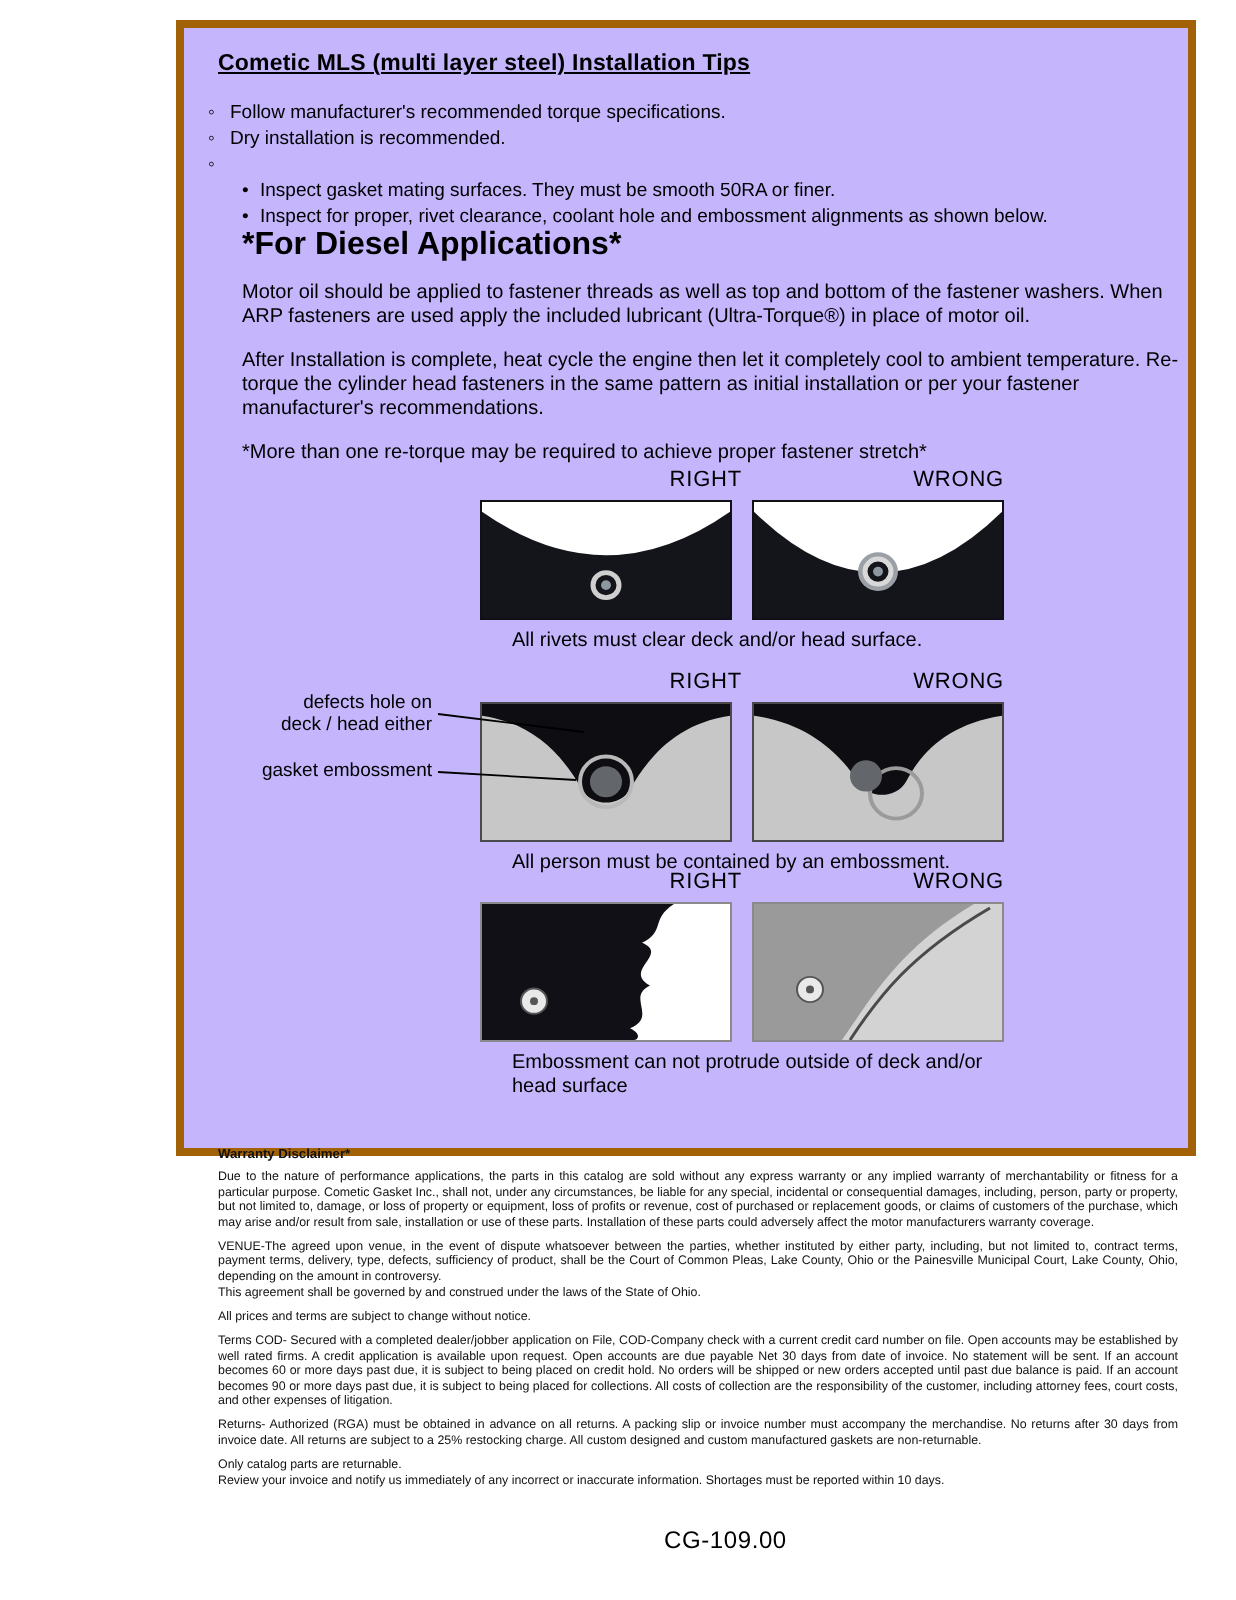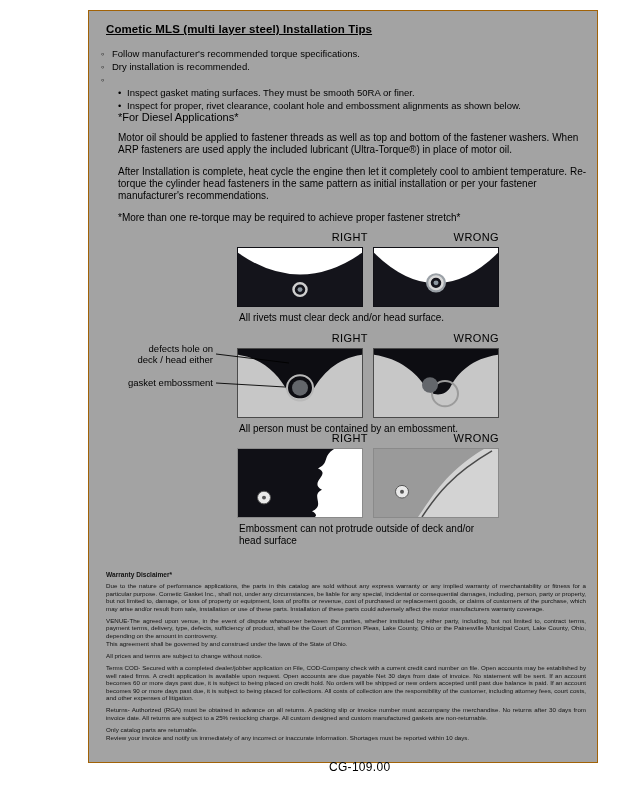--- a/index.html
+++ b/index.html
@@ -1,42 +1,42 @@
 <!DOCTYPE html>
 <html><head>
 <meta charset="utf-8">
 <style>
   * { margin:0; padding:0; box-sizing:border-box; }
   html,body { width:618px; height:800px; background:#ffffff; font-family:"Liberation Sans", sans-serif; color:#000; }
   .page { position:relative; width:618px; height:800px; background:#ffffff; overflow:hidden; }
-  .frame { position:absolute; left:88px; top:10px; width:510px; height:753px; border:1px solid #a16207; background:#a3a3a3; }
+  .frame { position:absolute; left:88px; top:10px; width:510px; height:568px; border:4px solid #a16207; background:#c4b5fd; }
 
   .title { position:absolute; left:17px; top:12px; font-size:11.5px; font-weight:bold; text-decoration:underline; letter-spacing:0.1px; }
 
   .tips { position:absolute; left:12px; top:36px; width:486px; font-size:9.5px; }
   .tip { display:flex; line-height:13px; }
   .tip .mk { flex:none; width:11px; text-align:left; }
   .tip.sub { margin-left:17px; }
   .tip.sub .mk { width:9px; }
 
   .diesel { position:absolute; left:29px; top:100px; width:472px; }
-  .diesel h2 { font-size:11px; font-weight:normal; margin-bottom:9px; }
+  .diesel h2 { font-size:16px; font-weight:bold; margin-bottom:9px; }
   .diesel p { font-size:10px; line-height:12px; margin-bottom:10px; }
 
   .diagrams { position:absolute; left:148px; top:220px; width:262px; height:330px; }
   .dg-row { position:absolute; left:0; width:262px; }
   .dg-header { display:flex; height:14px; font-size:11px; letter-spacing:0.4px; }
   .dg-header span { width:50%; text-align:right; }
   .dg-panels { display:flex; gap:10px; margin-top:2px; }
   .panel { width:126px; overflow:hidden; }
   .panel svg { display:block; width:100%; height:100%; }
   .p-dark  { height:60px; border:1px solid #101016; }
   .p-gray  { height:70px; border:1px solid #4a4a4a; }
   .p-light { height:70px; border:1px solid #8a8a8a; }
-  .dg-caption { margin-top:5px; font-size:10px; line-height:12px; width:240px; margin-left:2px; }
+  .dg-caption { margin-top:5px; font-size:10px; line-height:12px; width:240px; margin-left:16px; }
 
   .callout { position:absolute; left:0; width:124px; text-align:right; font-size:9.5px; line-height:11px; }
   .callout-1 { top:332px; }
   .callout-2 { top:366px; }
   .lines { position:absolute; left:0; top:0; width:510px; height:778px; pointer-events:none; z-index:5; }
 
   .warranty { position:absolute; left:17px; top:560px; width:480px; color:#111; }
   .warranty h3 { font-size:6.6px; font-weight:bold; margin-bottom:4px; }
   .warranty p { font-size:6.2px; line-height:7.5px; margin-bottom:4.5px; text-align:justify; }
   .warranty p.tight { margin-bottom:1px; }

